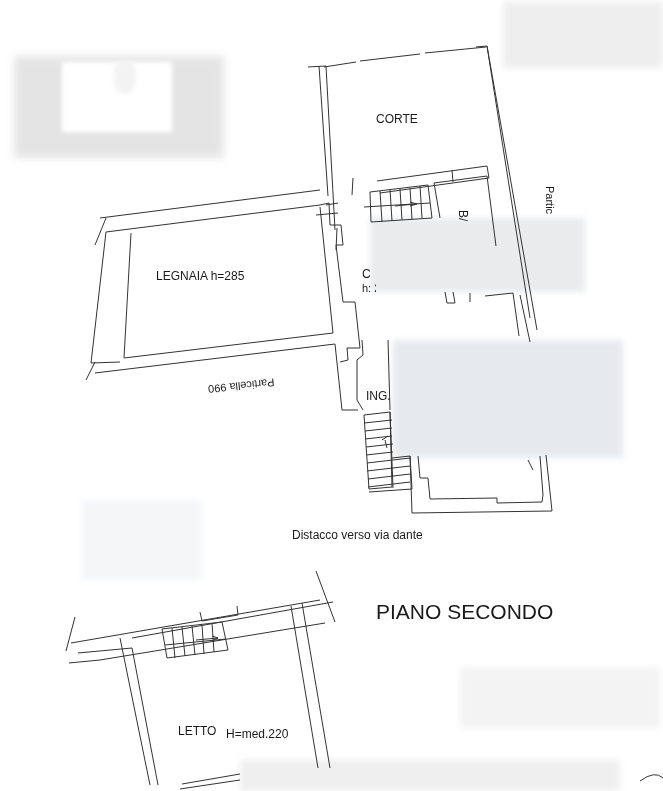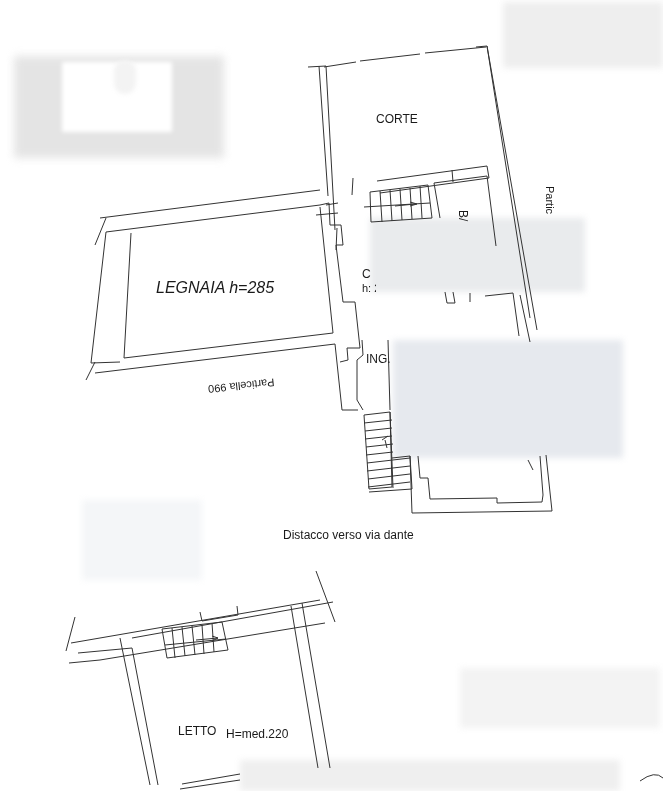--- a/index.html
+++ b/index.html
@@ -94,24 +94,25 @@
     <path d="M162 629 L222 622 L228 650 L167 658 Z"></path>
     <path d="M172 628 L175 658 M182 627 L185 656 M192 626 L195 655 M202 625 L204 654 M212 623 L214 652"></path>
     <path d="M165 645 L226 639"></path>
     <path d="M196 640 L218 638 M212 636 L218 638 L212 641"></path>
     <path d="M182 784 L240 774 M180 789 L240 780"></path>
 
     <path d="M640 781 Q 655 770 663 778"></path>
   </svg>
 
   <div class="lbl" style="left:376px;top:112px;font-size:12px;">CORTE</div>
-  <div class="lbl" style="left:156px;top:279px;font-size:16px;font-style:italic;">LEGNAIA  h=285</div>
+  <div class="lbl" style="left:156px;top:269px;font-size:12px;">LEGNAIA  h=285</div>
   <div class="lbl" style="left:470px;top:210px;font-size:12px;transform:rotate(90deg);transform-origin:left top;">B/</div>
   <div class="lbl" style="left:362px;top:267px;font-size:12px;">C</div>
   <div class="lbl" style="left:362px;top:282px;font-size:11px;width:14px;overflow:hidden;">h: 2.40</div>
-  <div class="lbl" style="left:366px;top:352px;font-size:12px;">ING.</div>
+  <div class="lbl" style="left:366px;top:389px;font-size:12px;">ING.</div>
   <div class="lbl" style="left:208px;top:380px;font-size:11px;transform:rotate(174deg);transform-origin:center;">Particella 990</div>
   <div class="lbl" style="left:556px;top:186px;font-size:11px;transform:rotate(90deg);transform-origin:left top;">Partic</div>
-  <div class="lbl" style="left:283px;top:528px;font-size:12px;">Distacco verso via dante</div>
+  <div class="lbl" style="left:292px;top:528px;font-size:12px;">Distacco verso via dante</div>
+  <div class="lbl" style="left:376px;top:600px;font-size:21px;">PIANO SECONDO</div>
   <div class="lbl" style="left:178px;top:708px;font-size:12px;margin-top:16px;">LETTO</div>
   <div class="lbl" style="left:178px;top:727px;font-size:12px;margin-left:48px;">H=med.220</div>
 
 </div>
 
 </body></html>

